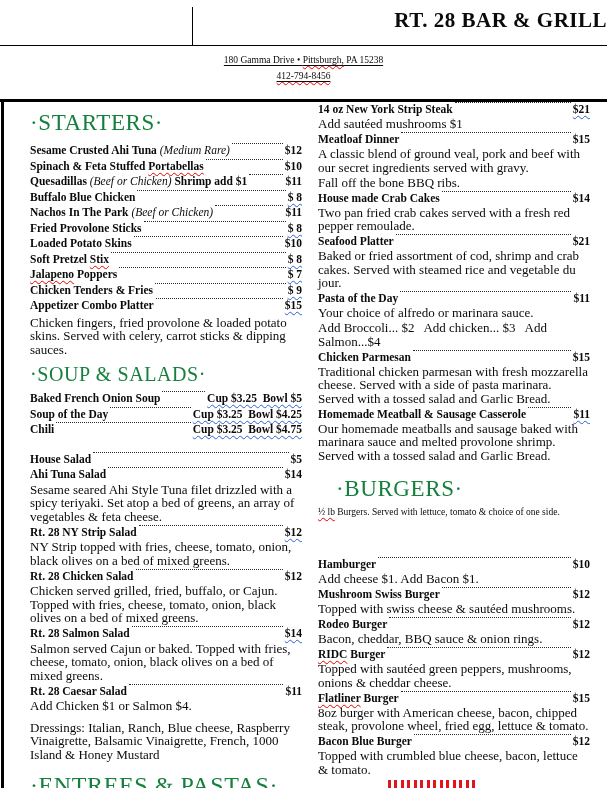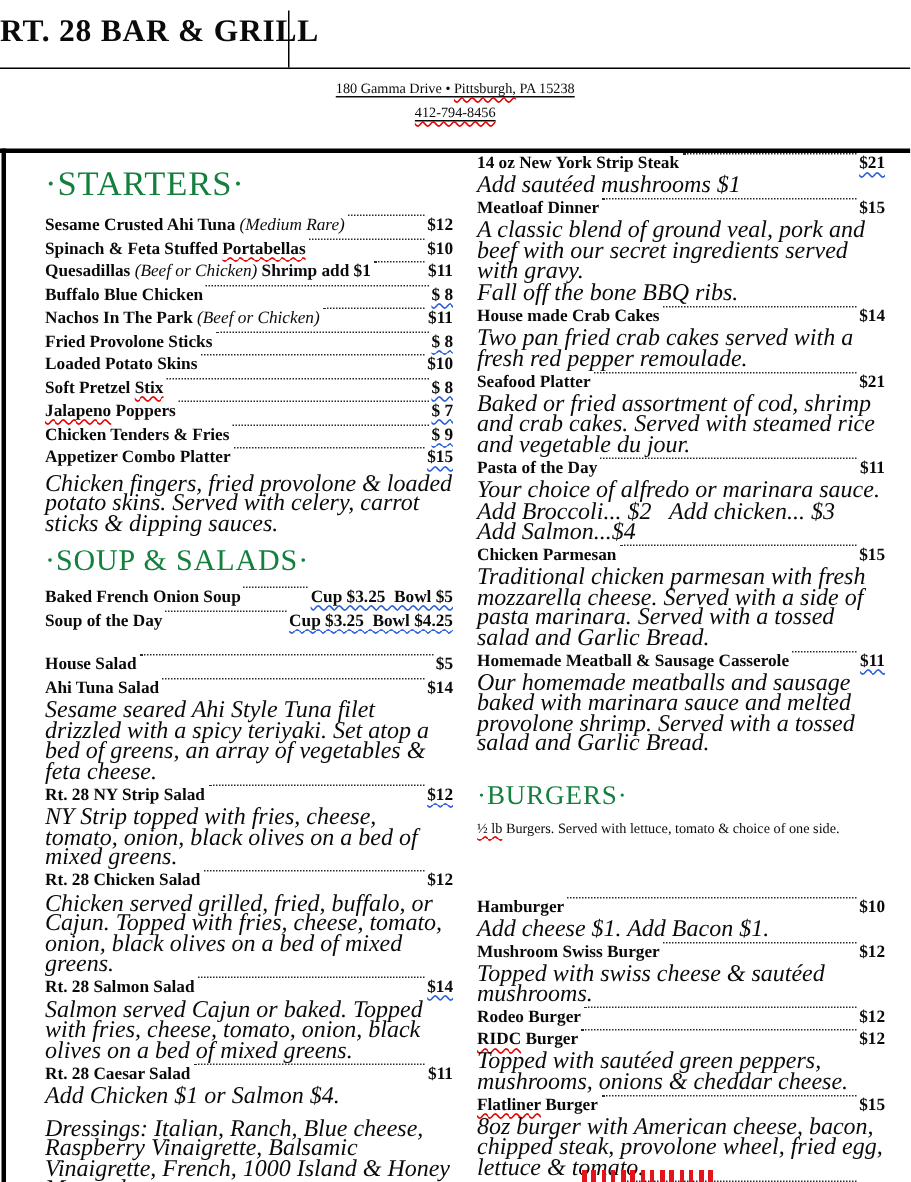--- a/index.html
+++ b/index.html
@@ -1,49 +1,49 @@
 <!DOCTYPE html>
 <html><head>
 <meta charset="utf-8">
 <style>
   *{margin:0;padding:0;box-sizing:border-box}
   html,body{background:#fff}
   body{font-family:"Liberation Serif","DejaVu Serif",serif;color:#0a0a0a}
   .page{position:relative;width:607px;height:788px;background:#fff;overflow:hidden}
 
-  .title{position:absolute;top:8px;left:0;width:100%;text-align:left;
+  .title{position:absolute;top:8px;left:0;width:100%;text-align:right;
          font-size:21px;font-weight:bold;letter-spacing:.5px}
   .tick{position:absolute;left:192px;top:7px;width:1px;height:38px;background:#000}
   .rule{position:absolute;left:0;top:45px;width:607px;height:1px;background:#000}
   .addr{position:absolute;left:0;width:100%;text-align:center;font-size:9.5px;line-height:14px}
   .a1{top:53px}.a2{top:69px}
   .addr span{white-space:pre}
   u{text-underline-offset:2px}
 
   .btop{position:absolute;left:0;top:99px;width:607px;height:3px;background:#000}
   .bleft{position:absolute;left:1px;top:99px;width:3px;height:689px;background:#000}
 
   .col{position:absolute;font-size:11.5px}
   .col-left{left:30px;top:104px;width:272px}
   .col-right{left:318px;top:102px;width:272px}
 
   .h{color:#15803d;font-weight:normal;letter-spacing:.6px}
   .h1{font-size:23px;line-height:26px;margin:6px 0 7px}
   .h2{font-size:20px;line-height:24px;margin:6px 0 5px}
   .h3{font-size:24px;line-height:24px;margin-top:12px}
-  .h4{font-size:18px;line-height:26px;margin:14px 0 4px}
+  .h4{font-size:23px;line-height:26px;margin:14px 18px 4px}
 
   .row{display:flex;align-items:flex-start;font-weight:bold;line-height:15.5px}
   .col-right .row{line-height:15px}
   .nm{white-space:pre-wrap}
   .q{font-style:italic;font-weight:normal}
   .dots{flex:1 1 auto;border-bottom:1.5px dotted #2a2a2a;margin:0 2px 3px 2px;min-width:10px}
   .pr{white-space:pre;font-weight:bold}
 
-  .desc{font-style:italic;font-size:16px;line-height:13.5px;margin-bottom:1.5px}
+  .desc{font-size:13px;line-height:13.5px;margin-bottom:1.5px}
   .addons{white-space:pre-wrap}
   .dressings{margin-top:8px}
   .intro{font-size:9.5px;line-height:13px;margin-bottom:38px;white-space:pre-wrap}
   .mt14{margin-top:14px}
   .sectnote{margin:2px 0 2px}
 
   .sq-red{text-decoration-line:underline;text-decoration-style:wavy;
           text-decoration-color:#e80000;text-decoration-thickness:1px;
           text-underline-offset:2px;text-decoration-skip-ink:none}
   .sq-blue{text-decoration-line:underline;text-decoration-style:wavy;
@@ -136,20 +136,25 @@
     <div class="row">
         <span class="nm"><span>Baked French Onion Soup</span></span>
         <span class="dots"></span>
         <span class="pr sq-blue">Cup $3.25  Bowl $5</span>
       </div>
     <div class="row">
         <span class="nm"><span>Soup of the Day</span></span>
         <span class="dots"></span>
         <span class="pr sq-blue">Cup $3.25  Bowl $4.25</span>
       </div>
+    <div class="row">
+        <span class="nm"><span>Chili</span></span>
+        <span class="dots"></span>
+        <span class="pr sq-blue">Cup $3.25  Bowl $4.75</span>
+      </div>
 
     <div class="row mt14">
         <span class="nm"><span>House Salad</span></span>
         <span class="dots"></span>
         <span class="pr">$5</span>
       </div>
 
     <div class="row">
         <span class="nm"><span>Ahi Tuna Salad</span></span>
         <span class="dots"></span>
@@ -271,20 +276,21 @@
           <span class="pr">$12</span>
         </div>
       <div class="desc">Topped with swiss cheese &amp; sautéed mushrooms.</div>
     </div>
     <div>
       <div class="row">
           <span class="nm"><span>Rodeo Burger</span></span>
           <span class="dots"></span>
           <span class="pr">$12</span>
         </div>
+      <div class="desc">Bacon, cheddar, BBQ sauce &amp; onion rings.</div>
     </div>
     <div>
       <div class="row">
           <span class="nm"><span class="sq-red">RIDC</span><span> Burger</span></span>
           <span class="dots"></span>
           <span class="pr">$12</span>
         </div>
       <div class="desc">Topped with sautéed green peppers, mushrooms, onions &amp; cheddar cheese.</div>
     </div>
     <div>

